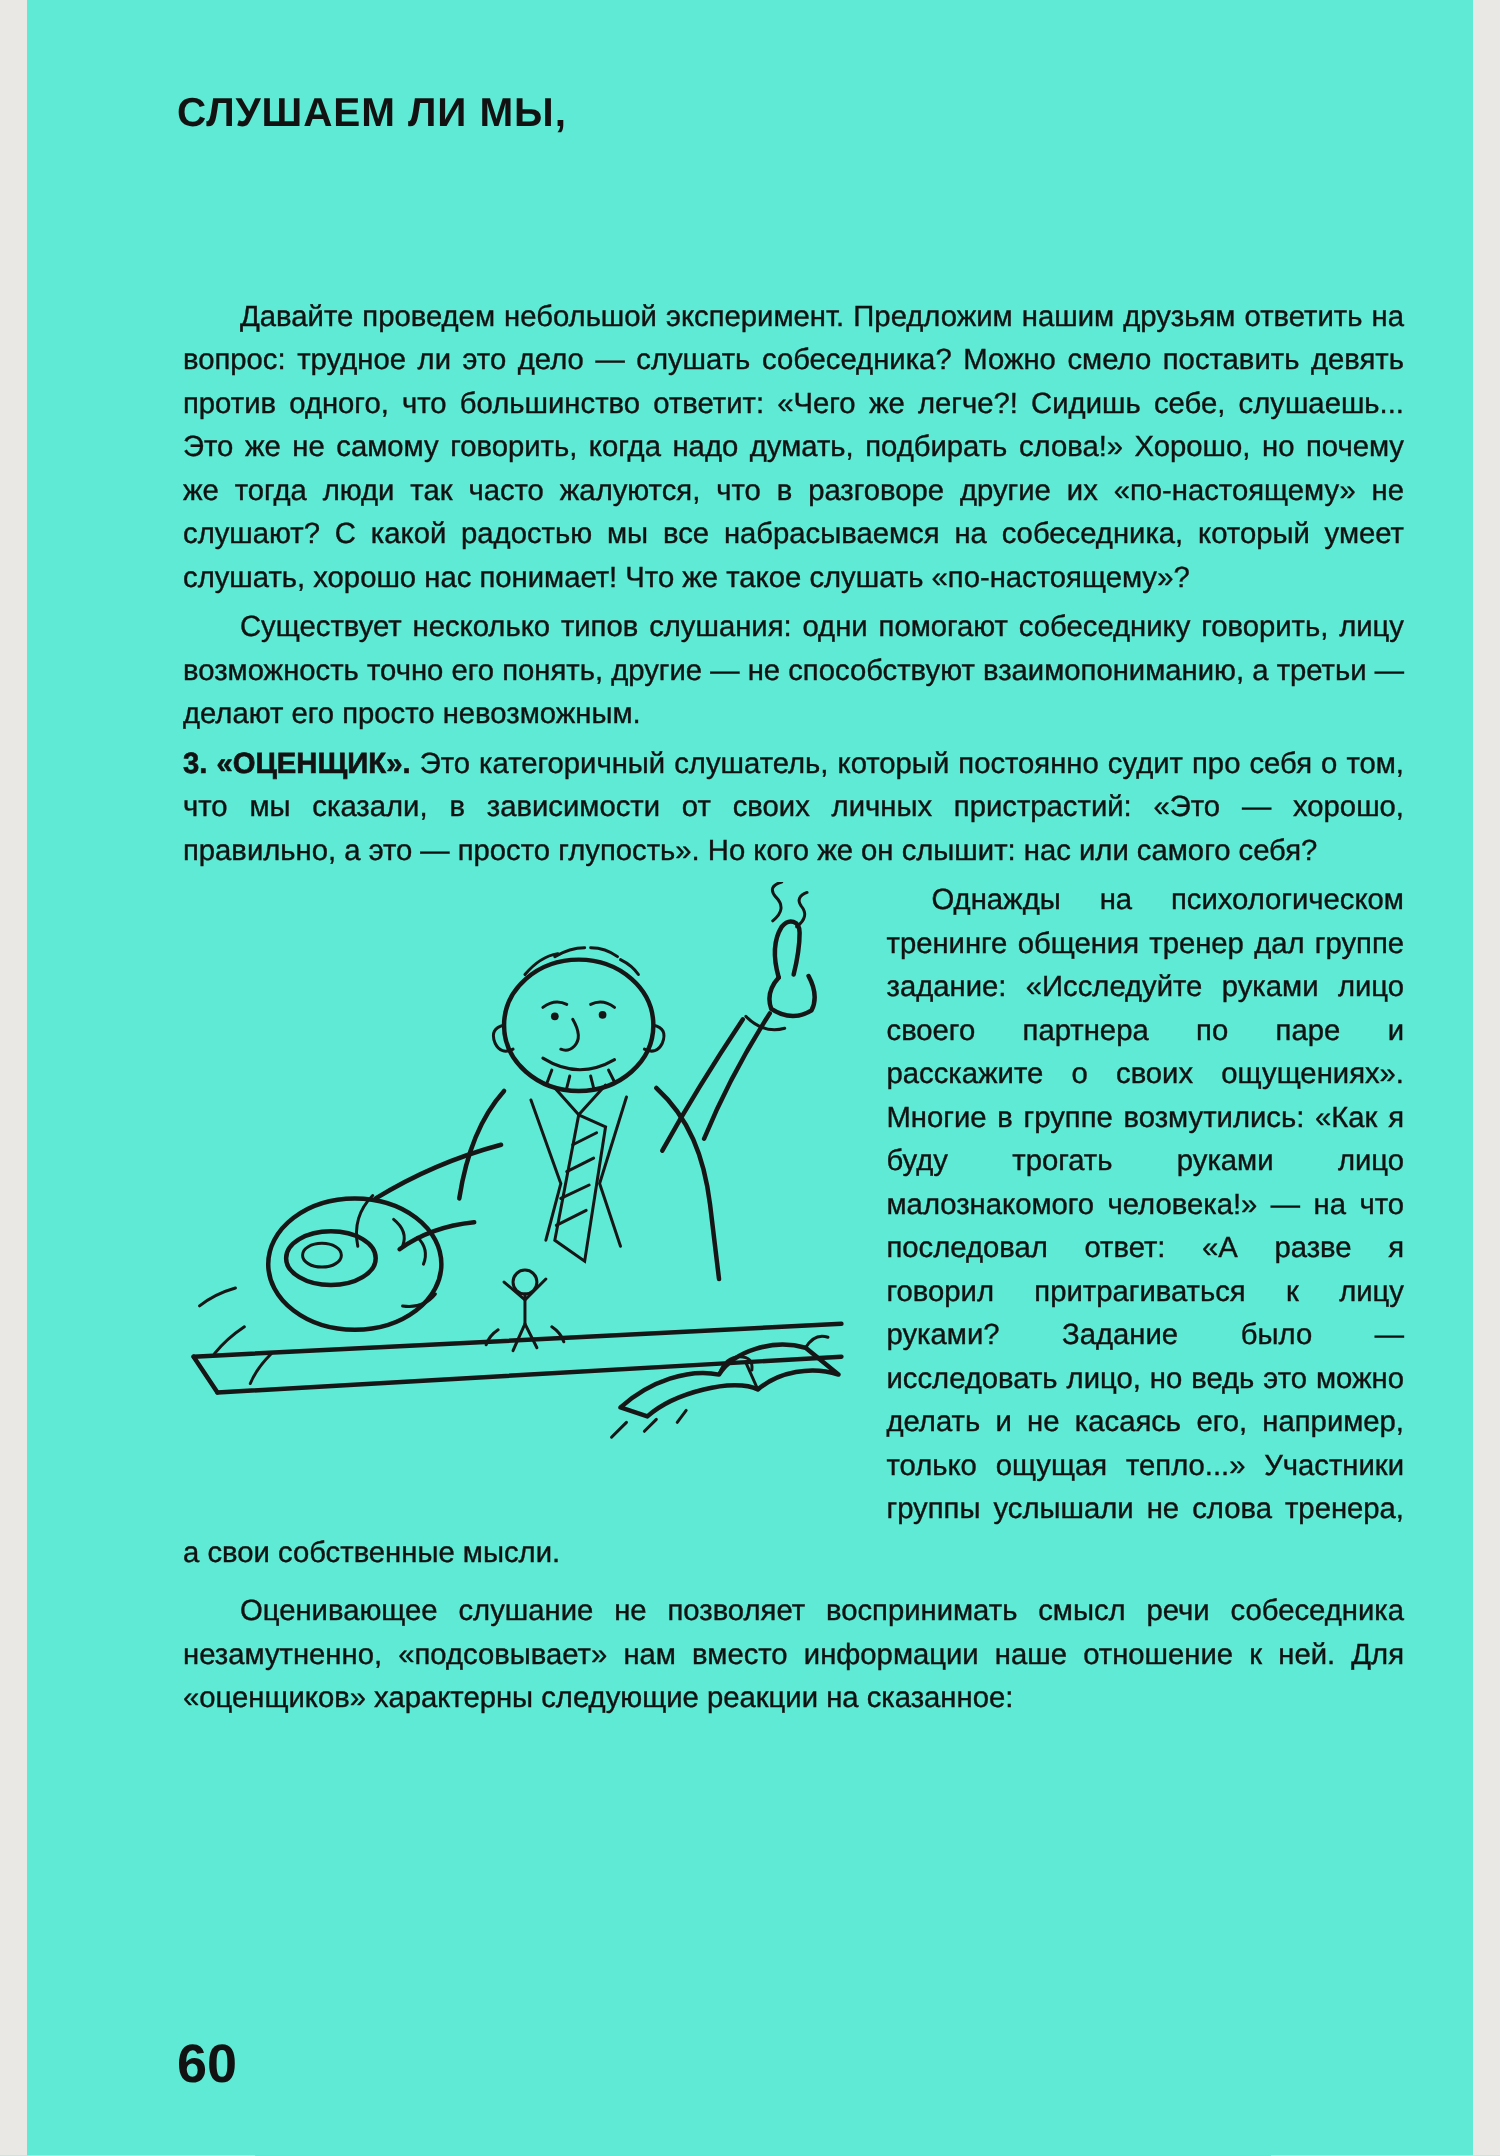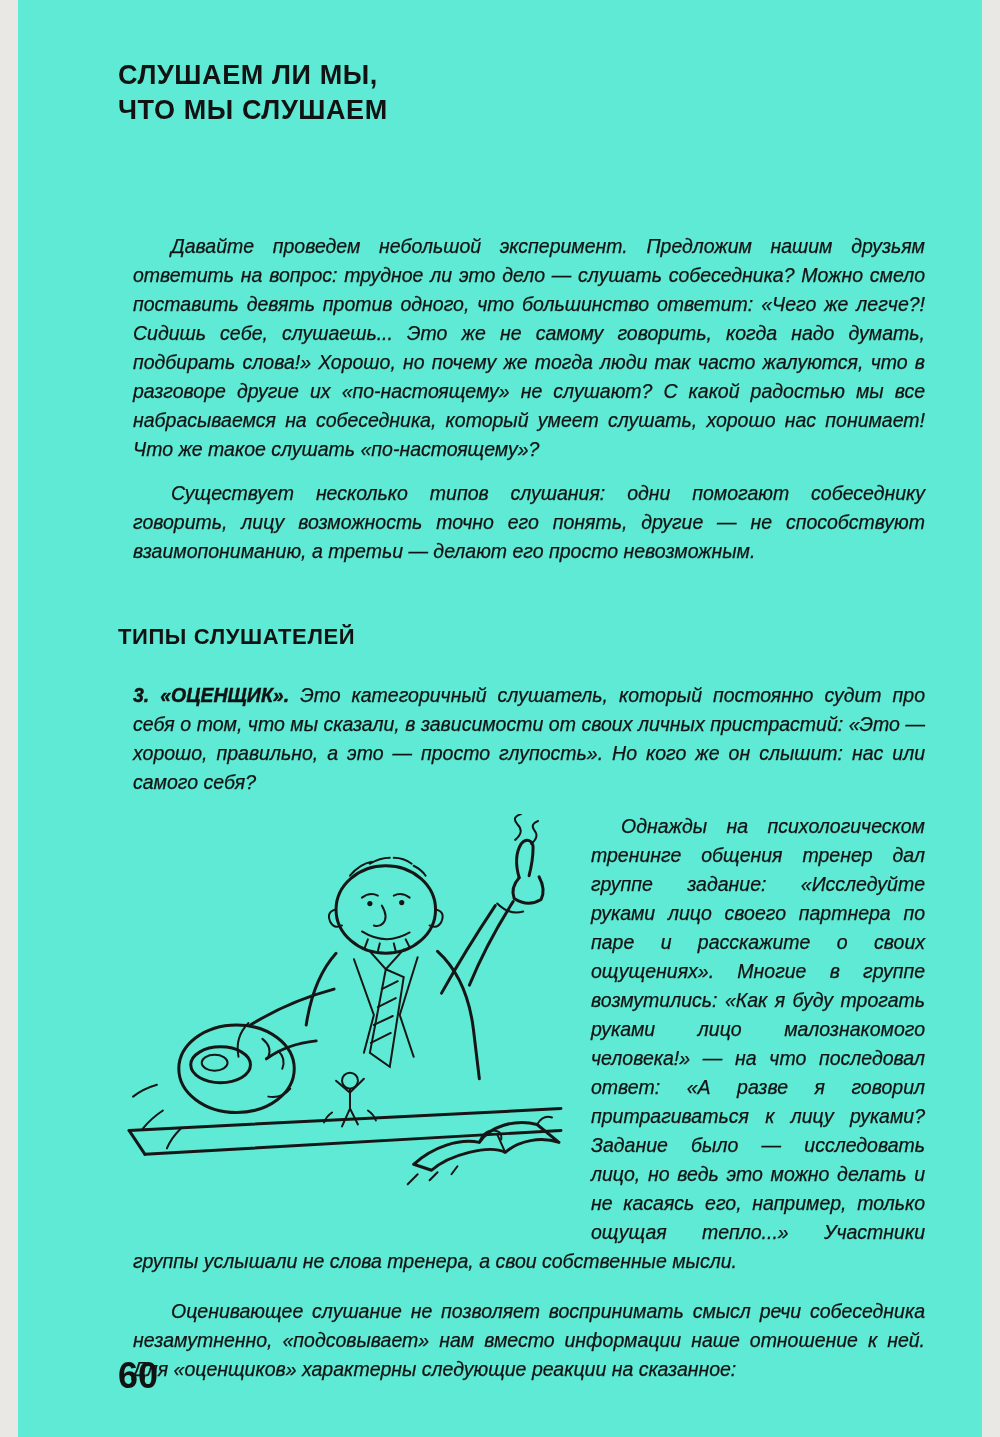--- a/index.html
+++ b/index.html
@@ -13,21 +13,21 @@
   .title {
     font-size: 27px; line-height: 35px; font-weight: bold;
     letter-spacing: .6px; margin: 0 0 104px 0;
   }
   .title div { white-space: nowrap; }
   .body-text {
     font-size: 19.5px; line-height: 29px; font-weight: 400;
     -webkit-text-stroke: .25px currentColor;
     text-align: justify;
   }
-  p { margin: 15px; font-style: italic; }
+  p { margin: 4px; }
   .indent { text-indent: 38px; }
   .section-heading {
     font-size: 22px; font-weight: bold; letter-spacing: .6px;
     margin: 56px 0 30px 0; -webkit-text-stroke: 0;
   }
   .lead { font-weight: bold; -webkit-text-stroke: .4px currentColor; }
   .figure-wrap { margin-top: 4px; }
   .illustration {
     float: left; width: 455px; height: 408px;
     margin: 2px 18px 4px 0;
@@ -42,29 +42,27 @@
   .ln-thin { stroke: #161616; fill: none; stroke-width: 2; stroke-linecap: round; }
   .dot { fill: #161616; stroke: none; }
 </style>
 </head>
 <body>
 
 <div class="page">
 
   <h1 class="title">
     <div>СЛУШАЕМ ЛИ МЫ,</div>
-    <div>ЧТО МЫ СЛУШАЕМ</div>
   </h1>
 
   <div class="body-text">
 
     <p class="indent">Давайте проведем небольшой эксперимент. Предложим нашим друзьям ответить на вопрос: трудное ли это дело — слушать собеседника? Можно смело поставить девять против одного, что большинство ответит: «Чего же легче?! Сидишь себе, слушаешь... Это же не самому говорить, когда надо думать, подбирать слова!» Хорошо, но почему же тогда люди так часто жалуются, что в разговоре другие их «по-настоящему» не слушают? С какой радостью мы все набрасываемся на собеседника, который умеет слушать, хорошо нас понимает! Что же такое слушать «по-настоящему»?</p>
     <p class="indent">Существует несколько типов слушания: одни помогают собеседнику говорить, лицу возможность точно его понять, другие — не способствуют взаимопониманию, а третьи — делают его просто невозможным.</p>
 
-    <h2 class="section-heading">ТИПЫ СЛУШАТЕЛЕЙ</h2>
 
     <p><b class="lead">3. «ОЦЕНЩИК».</b><span> Это категоричный слушатель, который постоянно судит про себя о том, что мы сказали, в зависимости от своих личных пристрастий: «Это — хорошо, правильно, а это — просто глупость». Но кого же он слышит: нас или самого себя?</span></p>
 
     <div class="figure-wrap">
 
       <svg class="illustration" viewBox="0 0 455 410" aria-hidden="true">
 
         <path class="ln-thin" d="M398 26 q10 -8 2 -16 q-6 -7 4 -10"></path>
         <path class="ln-thin" d="M414 30 q9 -7 3 -14 q-4 -6 4 -9"></path>
 

